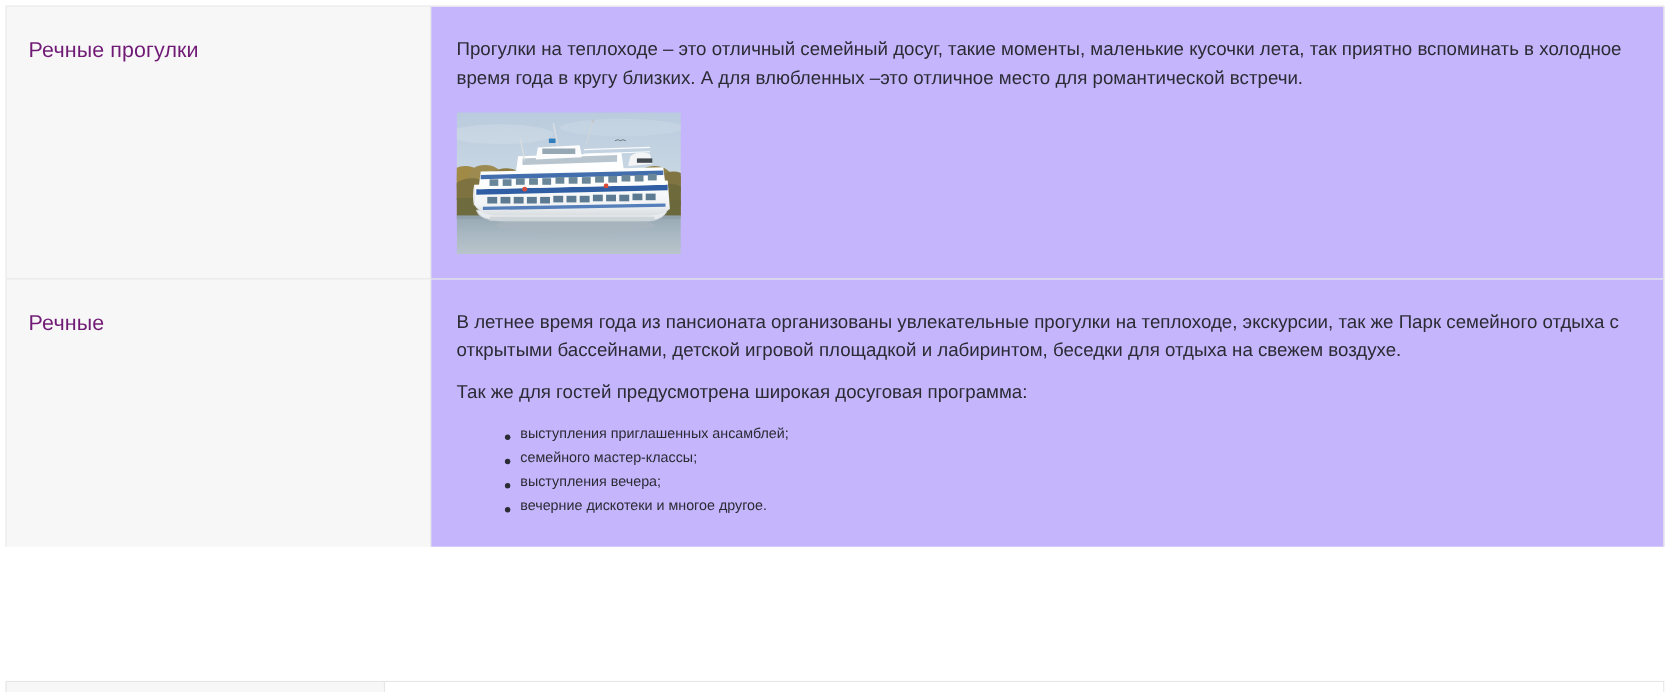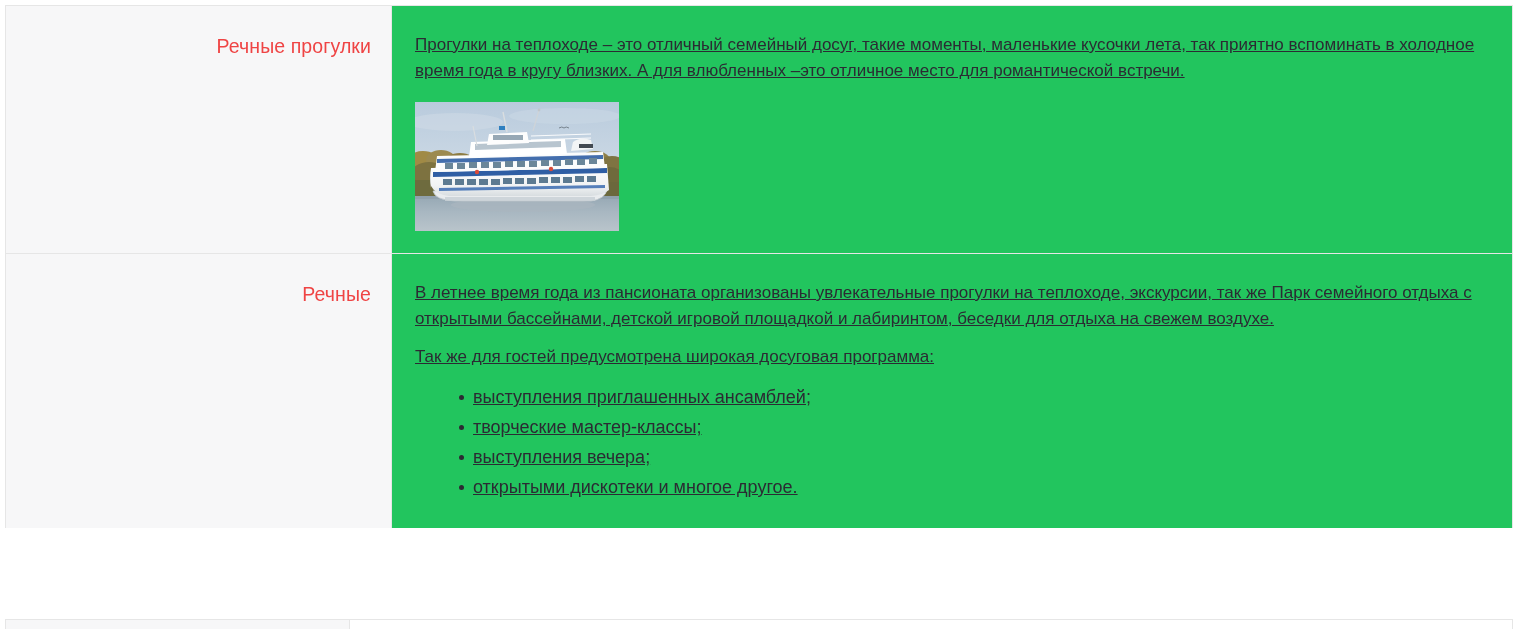--- a/index.html
+++ b/index.html
@@ -42,34 +42,32 @@
     padding: 0;
   }
 
   
   td.label-cell {
     width: 345px;
     background: #f7f7f8;
     padding: 28px 20px 24px 20px;
   }
   .section-title {
-    color: #ef4444;
+    color: #701a75;
     font-size: 19.5px;
     font-weight: 400;
     line-height: 1.25;
     letter-spacing: 0.1px;
     margin: 0;
-    text-align: right;
   }
 
   
   td.content-cell {
-    background: #22c55e;
+    background: #c4b5fd;
     padding: 26px 20px 22px 23px;
-    text-decoration: underline;
   }
 
   .para {
     margin: 0 0 14px 0;
     font-size: 17px;
     line-height: 1.53;
     color: #2b2b33;
     max-width: 1115px;
   }
   .para:last-child {
@@ -80,21 +78,21 @@
   }
 
   
   ul.feature-list {
     margin: 14px 0 4px 0;
     padding-left: 58px;
     list-style: none;
   }
   ul.feature-list li {
     position: relative;
-    font-size: 18px;
+    font-size: 13px;
     line-height: 1.55;
     color: #2b2b33;
     margin: 0 0 2px 0;
   }
   ul.feature-list li::before {
     content: "";
     position: absolute;
     left: -14px;
     top: 11px;
     width: 5px;
@@ -288,23 +286,23 @@
       <tr>
         <td class="label-cell">
           <div class="section-title">Речные</div>
         </td>
         <td class="content-cell">
           <p class="para tight">В летнее время года из пансионата организованы увлекательные прогулки на теплоходе, экскурсии, так же Парк семейного отдыха с открытыми бассейнами, детской игровой площадкой и лабиринтом, беседки для отдыха на свежем воздухе.</p>
           <p class="para">Так же для гостей предусмотрена широкая досуговая программа:</p>
 
           <ul class="feature-list">
             <li>выступления приглашенных ансамблей;</li>
-            <li>творческие мастер-классы;</li>
+            <li>семейного мастер-классы;</li>
             <li>выступления вечера;</li>
-            <li>открытыми дискотеки и многое другое.</li>
+            <li>вечерние дискотеки и многое другое.</li>
           </ul>
         </td>
       </tr>
 
     </tbody>
   </table>
 
   <div class="next-row-peek">
     <div class="peek-label"></div>
     <div class="peek-content"></div>

